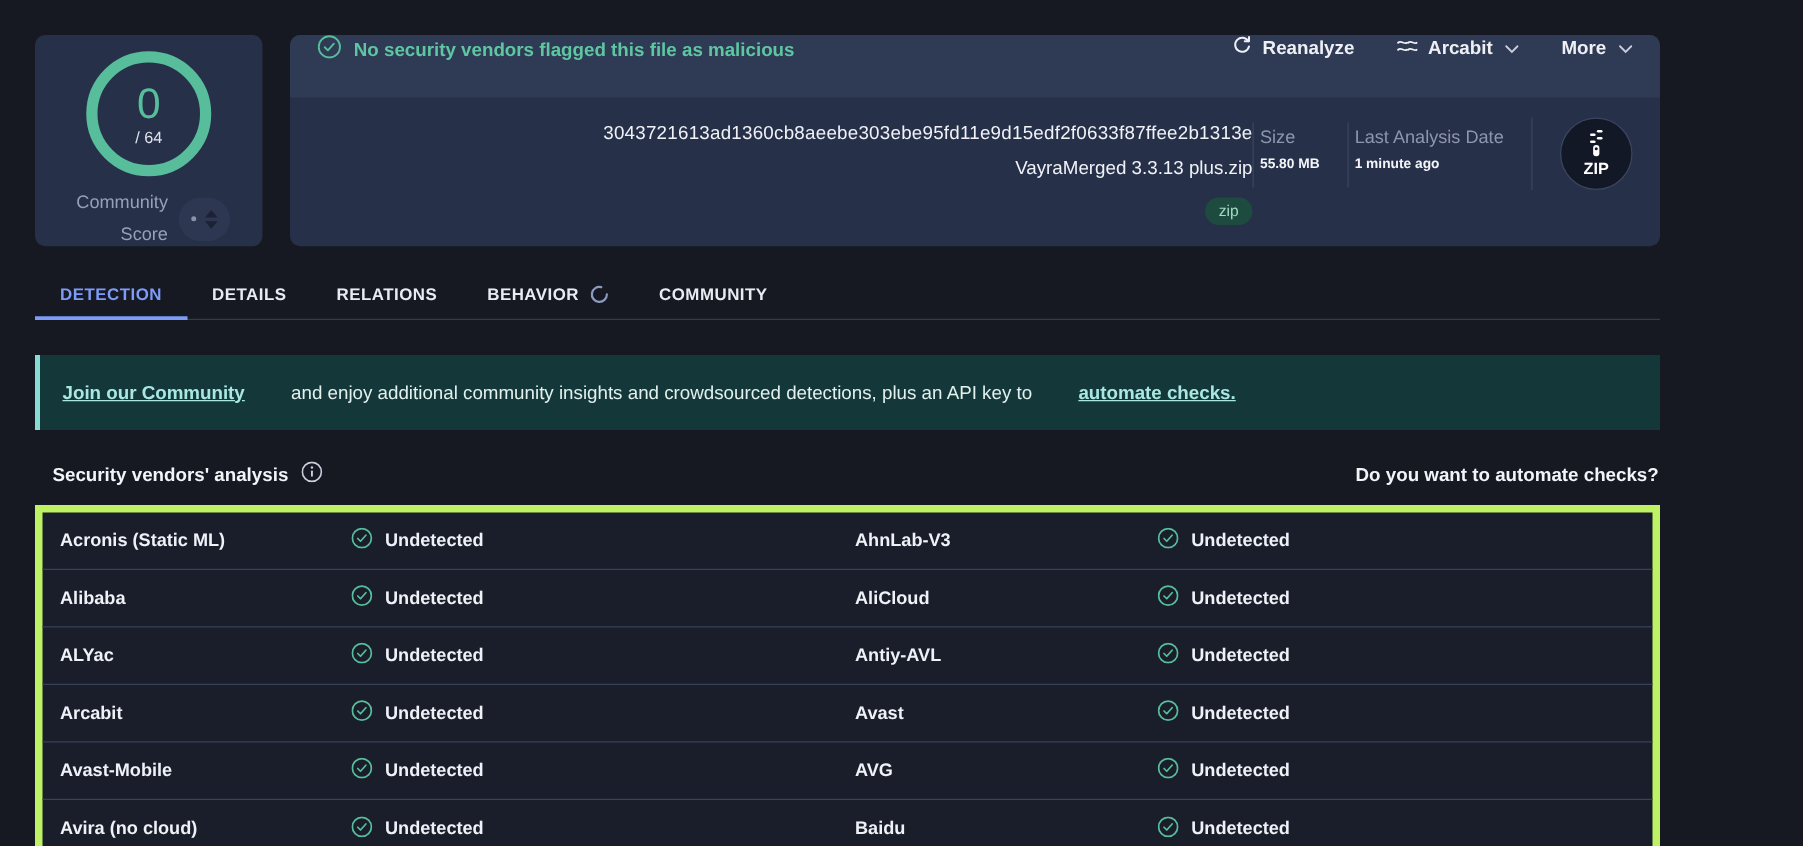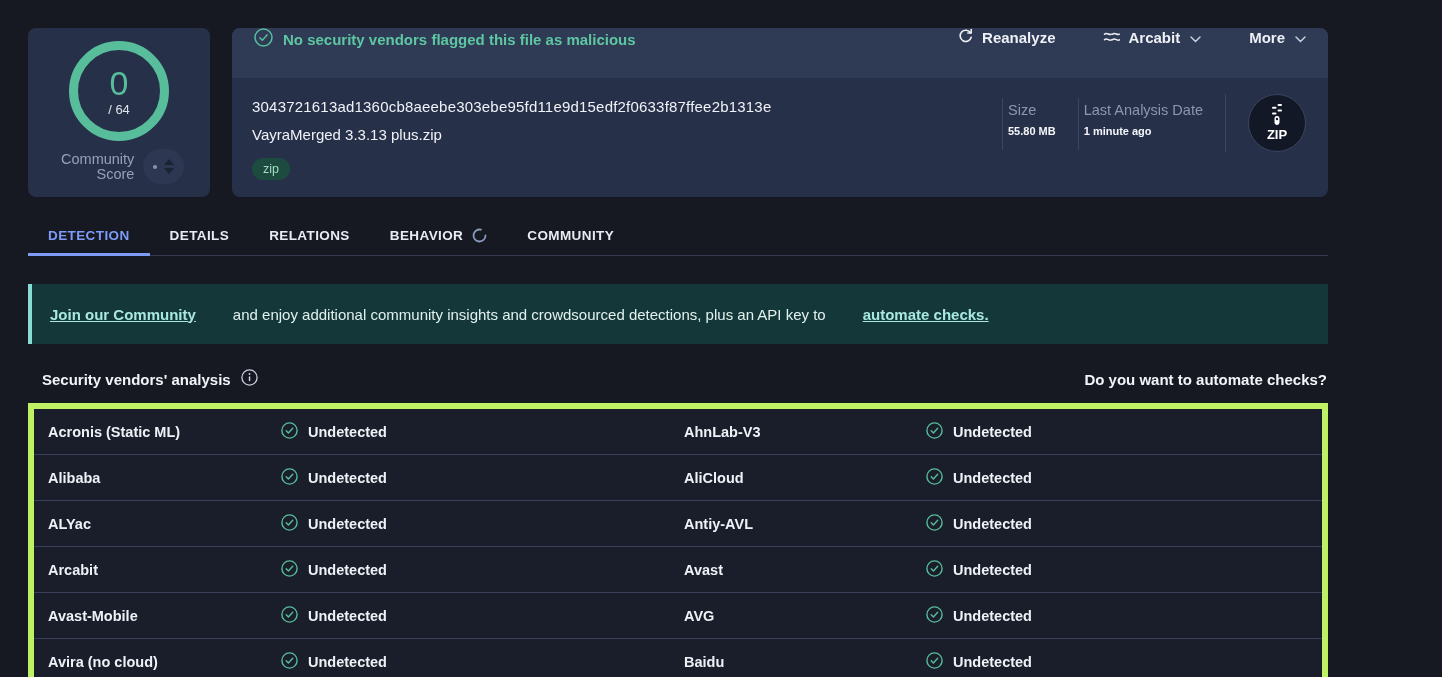--- a/index.html
+++ b/index.html
@@ -22,47 +22,47 @@
     width:100px; height:100px; margin:0 auto; border-radius:50%;
     border:9px solid #57bd9a; display:flex; flex-direction:column;
     align-items:center; justify-content:center;
   }
   .ring .score { color:#57bd9a; font-size:34px; line-height:34px; }
   .ring .total { color:#dfe3ec; font-size:13px; margin-top:2px;text-align:right; }
   .score-bottom {
     display:flex; justify-content:flex-end; align-items:center;
     gap:9px; padding-right:26px; margin-top:8px;
   }
-  .score-label { color:#97a0b6; font-size:14.5px; text-align:right; line-height:15px; }
+  .score-label { color:#97a0b6; font-size:14.5px; text-align:right; line-height:26px; }
   .vote-pill {
     width:44px; height:35px; background:#2d3751; border-radius:18px;
     display:flex; align-items:center; justify-content:center; gap:7px; cursor:pointer;
   }
   .vote-dot { width:4px; height:4px; border-radius:50%; background:#8a93a8; }
   .vote-arrows { display:flex; flex-direction:column; gap:3px; }
   .tri-up { width:0; height:0; border-left:5px solid transparent; border-right:5px solid transparent; border-bottom:6px solid #1b2234; }
   .tri-down { width:0; height:0; border-left:5px solid transparent; border-right:5px solid transparent; border-top:6px solid #1b2234; }
 
   .file-card { flex:1; background:#273049; border-radius:8px; display:flex; flex-direction:column; }
   .file-card-header {
     height:50px; background:#2f3a55; border-radius:8px 8px 0 0;
     display:flex; align-items:flex-start; justify-content:space-between; padding:0 22px;
   }
   .verdict { display:flex; align-items:center; gap:10px; }
   .verdict-text { color:#5ec7a2; font-weight:bold; font-size:15px; }
-  .header-actions { display:flex; align-items:center; gap:48px; }
+  .header-actions { display:flex; align-items:center; gap:34px; }
   .action-btn {
     display:flex; align-items:center; gap:8px; color:#eef0f5;
     font-size:15px; font-weight:bold; cursor:pointer; background:none; border:none;
     font-family:inherit;
   }
   .chev { margin-left:2px; }
 
   .file-card-body { flex:1; display:flex; padding:20px 22px 0 20px; }
-  .file-id { flex:1; }
+  .file-id { flex:1;text-align:right; }
   .hash { font-size:15px; color:#f0f2f7; margin-bottom:11px; letter-spacing:.2px; }
   .fname { font-size:15px; color:#f0f2f7; margin-bottom:15px; }
   .tag {
     display:inline-block; background:#1e4b40; color:#a3dcc2;
     font-size:12.5px; padding:4px 11px; border-radius:12px;
   }
   .file-meta { display:flex; align-items:flex-start; }
   .meta-cell { border-left:1px solid #3b455e; padding:4px 22px 0 5px; min-height:52px; }
   .meta-label { color:#8d96ad; font-size:14.5px; margin-bottom:7px; }
   .meta-value { color:#f4f6fa; font-size:11px; font-weight:bold; }

